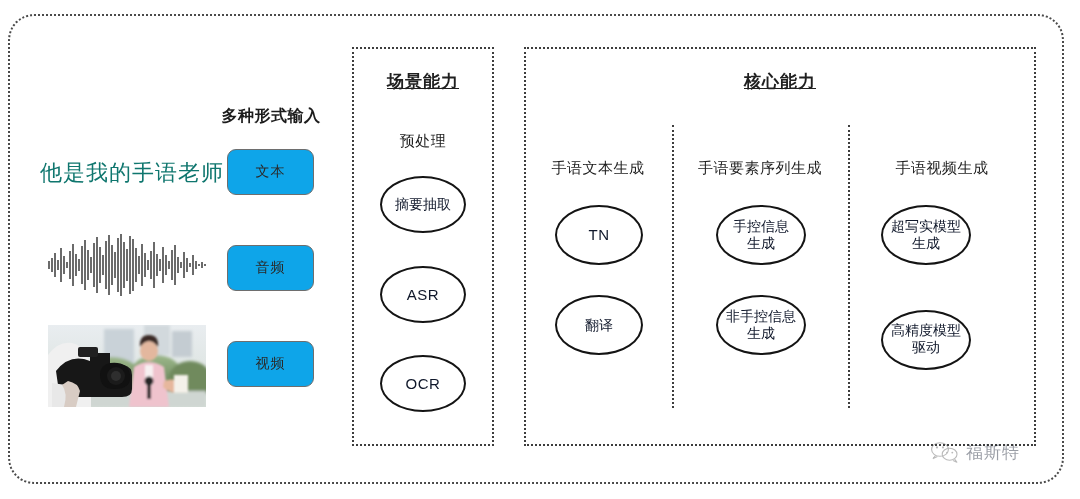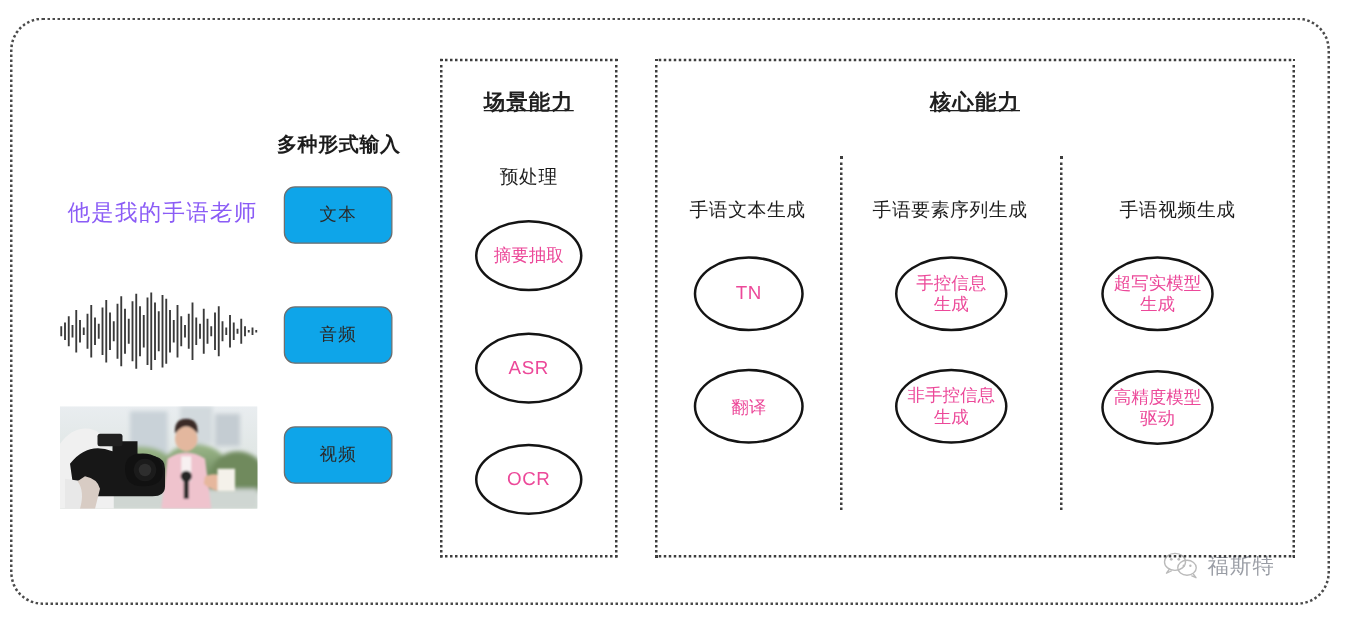--- a/index.html
+++ b/index.html
@@ -70,52 +70,52 @@
   .node{
     position:absolute;
     border:2.4px solid #141414;
     border-radius:50%;
     display:flex;
     align-items:center;
     justify-content:center;
     text-align:center;
     font-size:14px;
     line-height:1.18;
-    color:#ec4899;
+    color:#0f172a;
     box-sizing:border-box;
     background:#fff;
     white-space:pre-line;
     padding:0 6px;
   }
   .node.lat{font-size:15px;letter-spacing:0.5px;}
 
   
   #node-zy{left:380px;top:176px;width:86px;height:57px;}
   #node-asr{left:380px;top:266px;width:86px;height:57px;}
   #node-ocr{left:380px;top:355px;width:86px;height:57px;}
 
   
   #node-tn{left:555px;top:205px;width:88px;height:60px;}
   #node-fy{left:555px;top:295px;width:88px;height:60px;}
   
   #node-sk{left:716px;top:205px;width:90px;height:60px;}
   #node-fsk{left:716px;top:295px;width:90px;height:60px;}
   
   #node-cxs{left:881px;top:205px;width:90px;height:60px;}
-  #node-gjd{left:881px;top:296px;width:90px;height:60px;}
+  #node-gjd{left:881px;top:310px;width:90px;height:60px;font-family:Liberation Serif, serif;}
 
   
   #input-heading{
     position:absolute;left:210px;top:106px;width:122px;
     text-align:center;font-weight:bold;font-size:16px;
     letter-spacing:0.5px;color:#1c1c1c;white-space:nowrap;
   }
   #sentence{
     position:absolute;left:40px;top:158px;width:180px;
-    text-align:center;font-size:18px;color:#8b5cf6;
+    text-align:left;font-size:22px;color:#0f766e;
     letter-spacing:1px;white-space:nowrap;
   }
   .in-box{
     position:absolute;
     width:87px;height:46px;
     border:1.6px solid #6e6e6e;
     border-radius:9px;
     display:flex;align-items:center;justify-content:center;
     font-size:14px;color:#2a2a2a;letter-spacing:1px;
     background:#0ea5e9;box-sizing:border-box;

